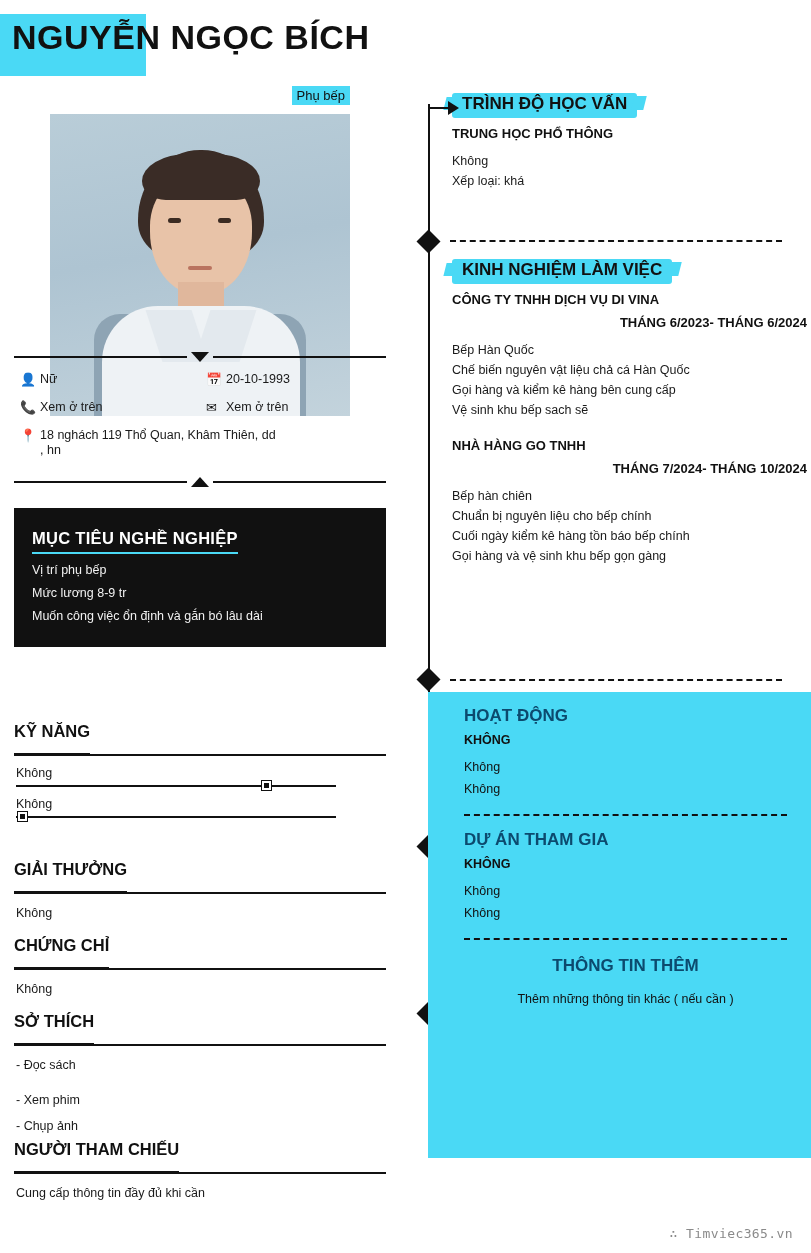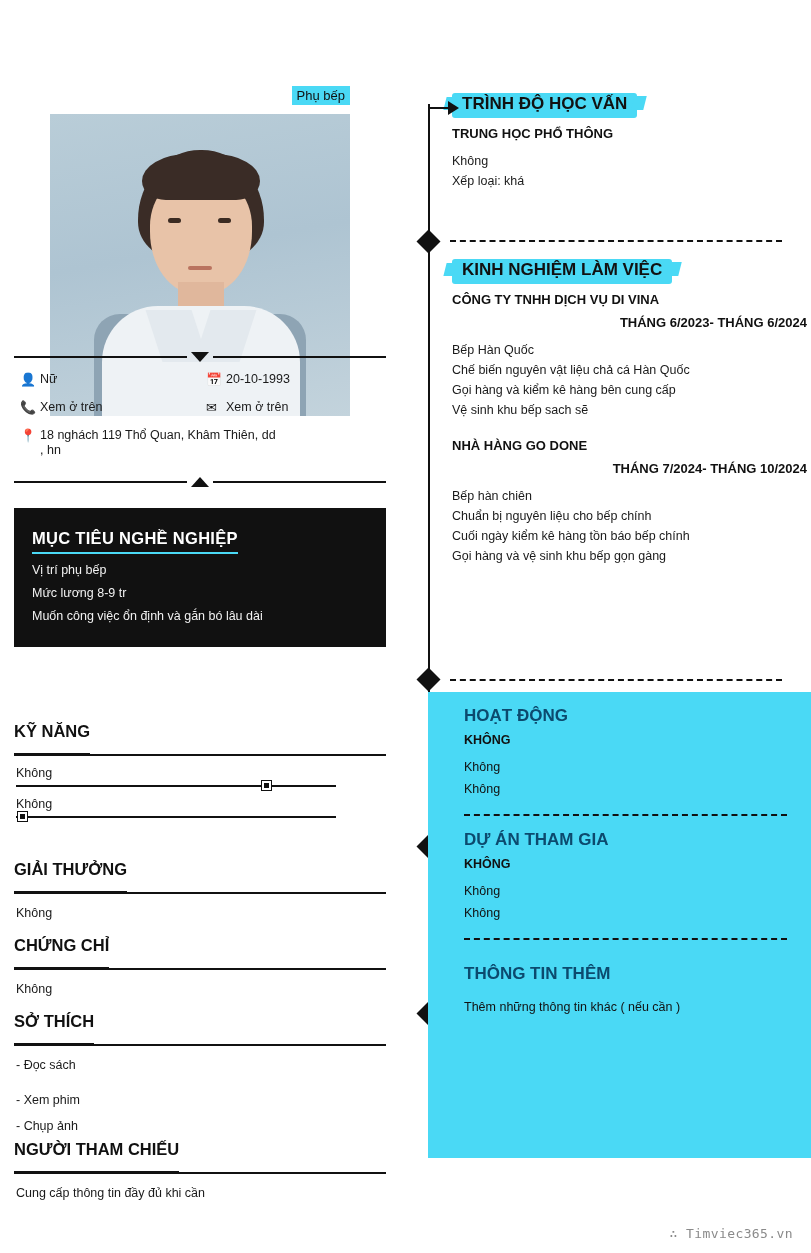--- a/index.html
+++ b/index.html
@@ -377,20 +377,24 @@
     color: #8a8a8a;
     font-family: "DejaVu Sans Mono", monospace;
     letter-spacing: .4px;
   }
 </style>
 </head>
 <body>
 
 <div class="cv">
 
+  <div class="header">
+    <div class="name-highlight"></div>
+    <div class="name">NGUYỄN NGỌC BÍCH</div>
+  </div>
 
   <div class="left-col">
 
     <div class="job-title-wrap">
       <div class="job-title">Phụ bếp</div>
     </div>
 
     <div class="photo">
       <div class="ph-hair"></div>
       <div class="ph-face"></div>
@@ -526,21 +530,21 @@
     <div>
       <div class="r-org">CÔNG TY TNHH DỊCH VỤ DI VINA</div>
       <div class="r-date">THÁNG 6/2023- THÁNG 6/2024</div>
       <p class="r-line r-gap">Bếp Hàn Quốc</p>
       <p class="r-line">Chế biến nguyên vật liệu chả cá Hàn Quốc</p>
       <p class="r-line">Gọi hàng và kiểm kê hàng bên cung cấp</p>
       <p class="r-line">Vệ sinh khu bếp sach sẽ</p>
     </div>
 
     <div style="margin-top:18px;">
-      <div class="r-org">NHÀ HÀNG GO DONE</div>
+      <div class="r-org">NHÀ HÀNG GO TNHH</div>
       <div class="r-date">THÁNG 7/2024- THÁNG 10/2024</div>
       <p class="r-line r-gap">Bếp hàn chiên</p>
       <p class="r-line">Chuẩn bị nguyên liệu cho bếp chính</p>
       <p class="r-line">Cuối ngày kiểm kê hàng tồn báo bếp chính</p>
       <p class="r-line">Gọi hàng và vệ sinh khu bếp gọn gàng</p>
     </div>
   </div>
 
   <div class="dashed" style="top:679px;"></div>
 
@@ -557,21 +561,21 @@
 
     <div style="margin-top:14px;">
       <h2>DỰ ÁN THAM GIA</h2>
       <div class="sub">KHÔNG</div>
       <p class="ln" style="margin-top:9px;">Không</p>
       <p class="ln">Không</p>
     </div>
 
     <div class="dash-in"></div>
 
-    <div style="margin-top:24px;">
+    <div style="margin-top:16px;text-align:center;">
       <h2>THÔNG TIN THÊM</h2>
       <p class="ln" style="margin-top:12px;">Thêm những thông tin khác ( nếu cần )</p>
     </div>
   </div>
 
   <div class="footer">∴ Timviec365.vn</div>
 
 </div>
 
 </body></html>

